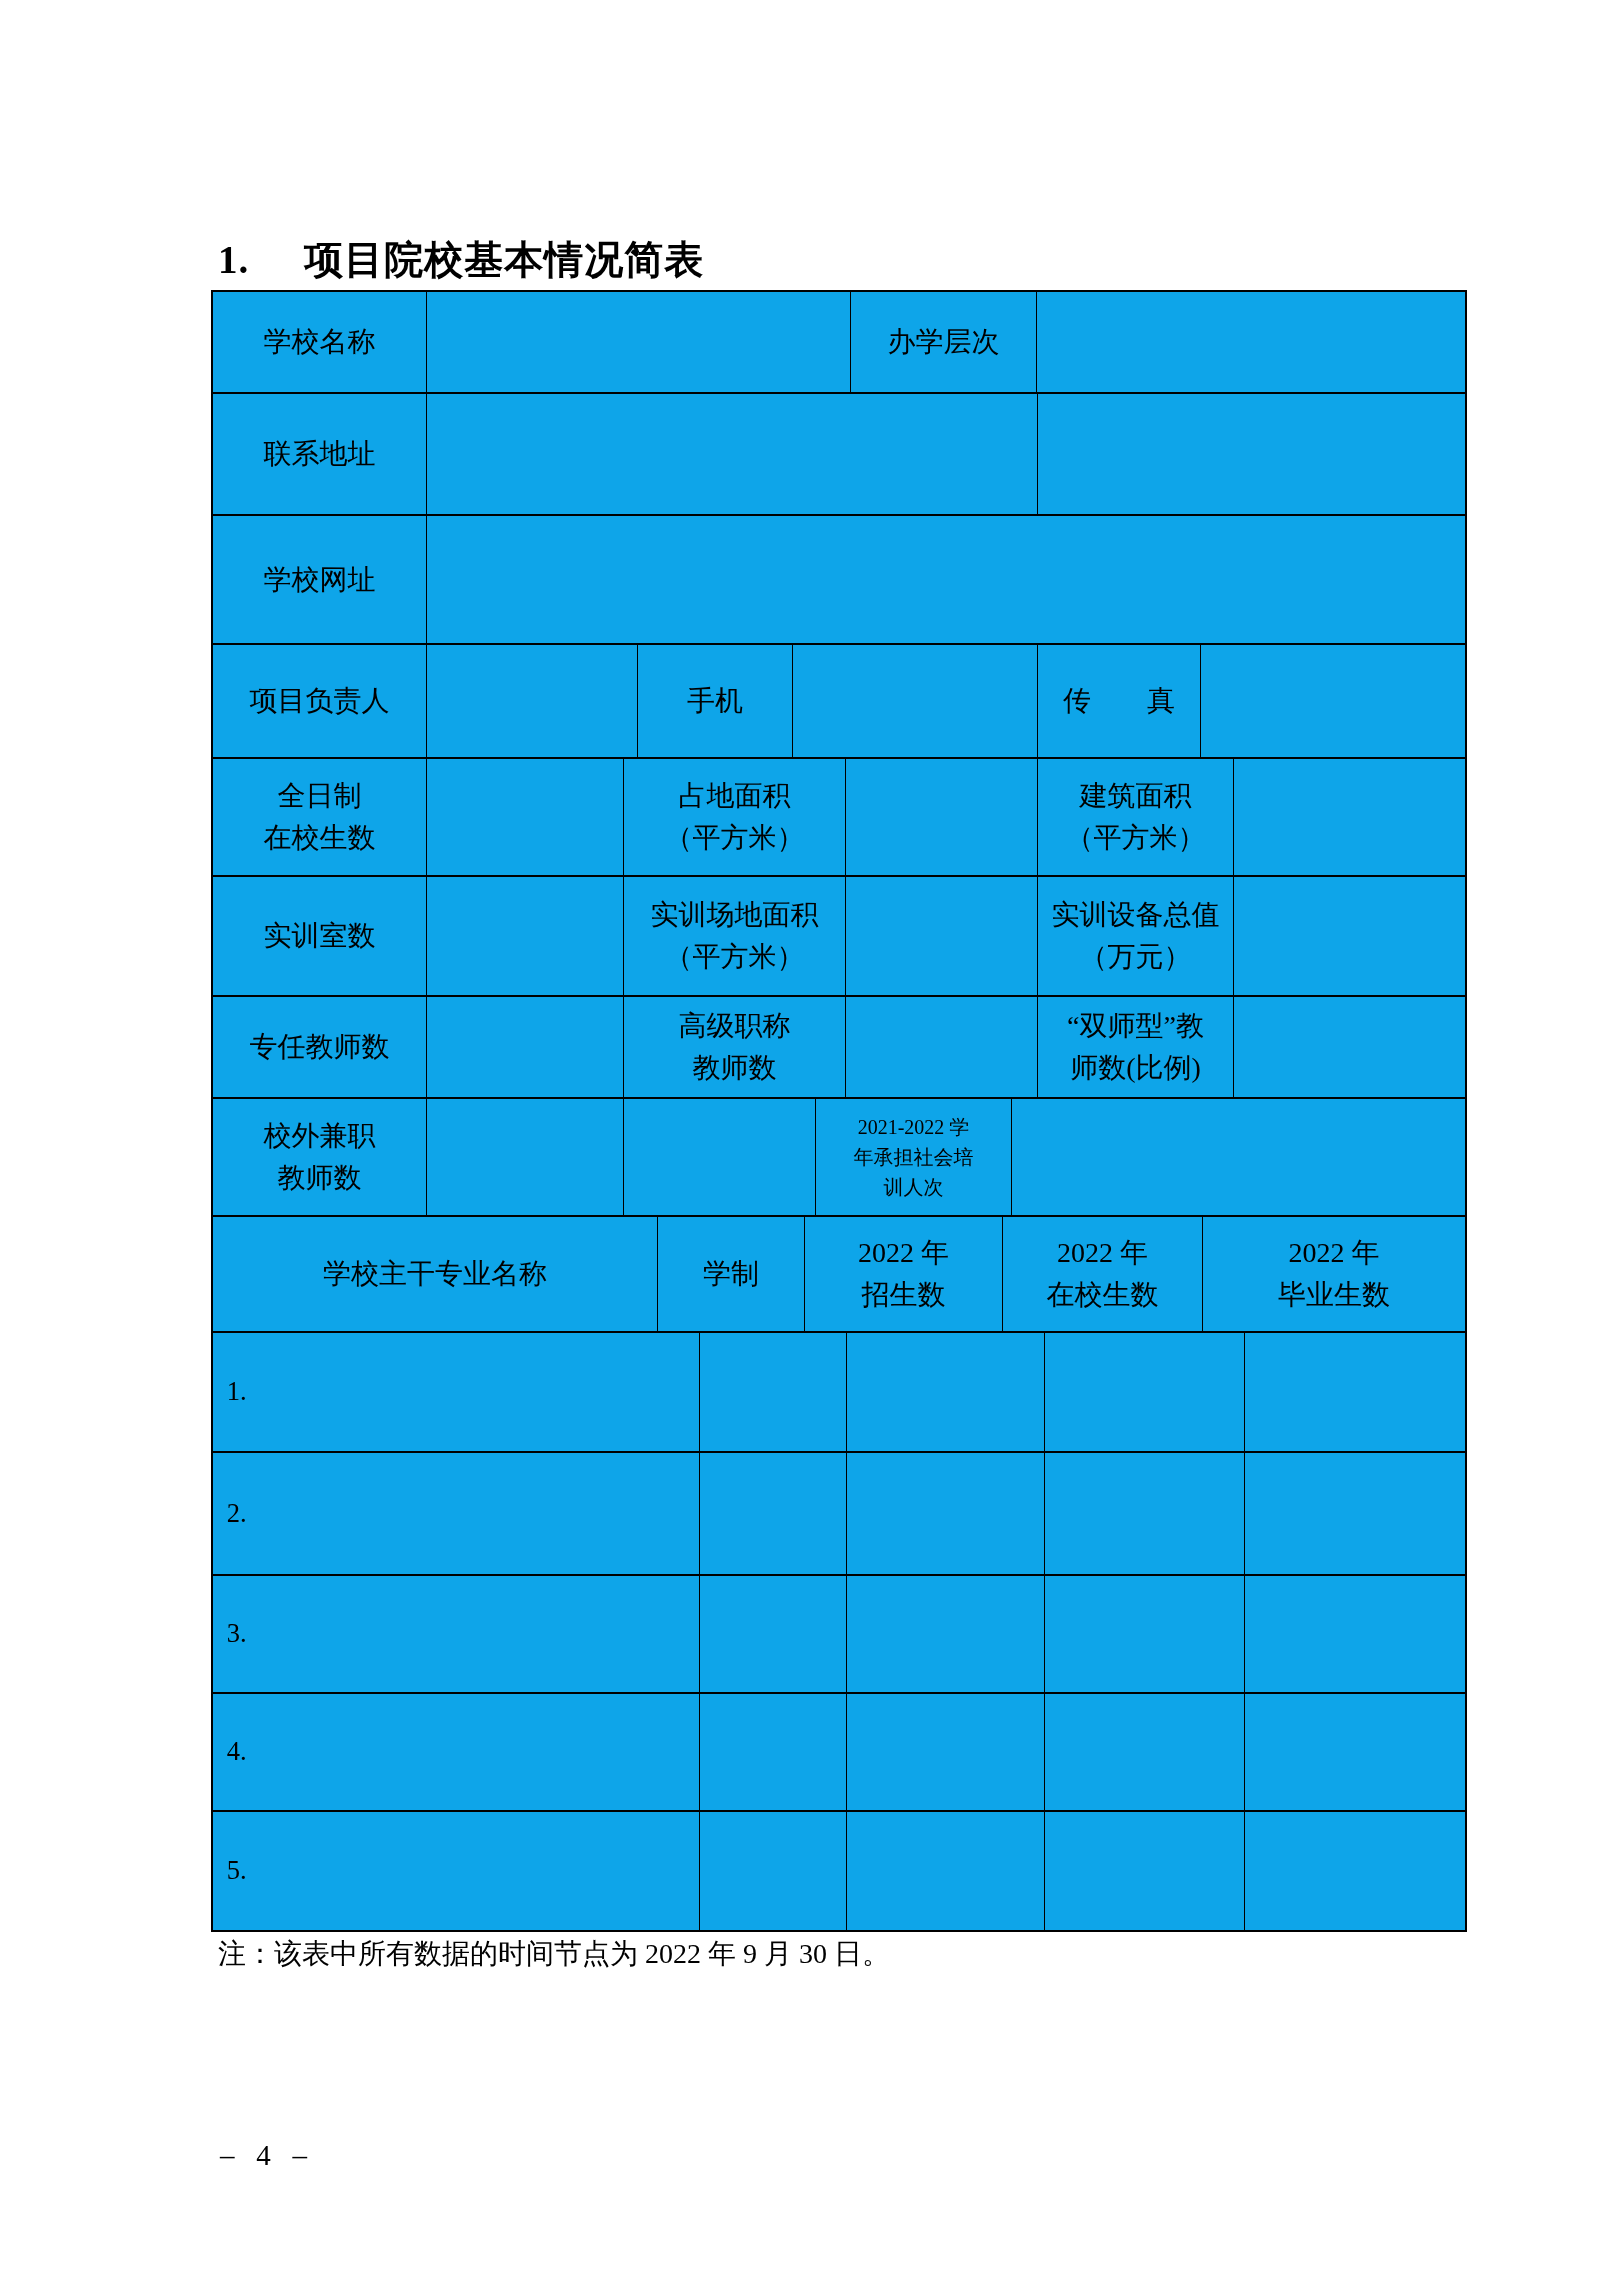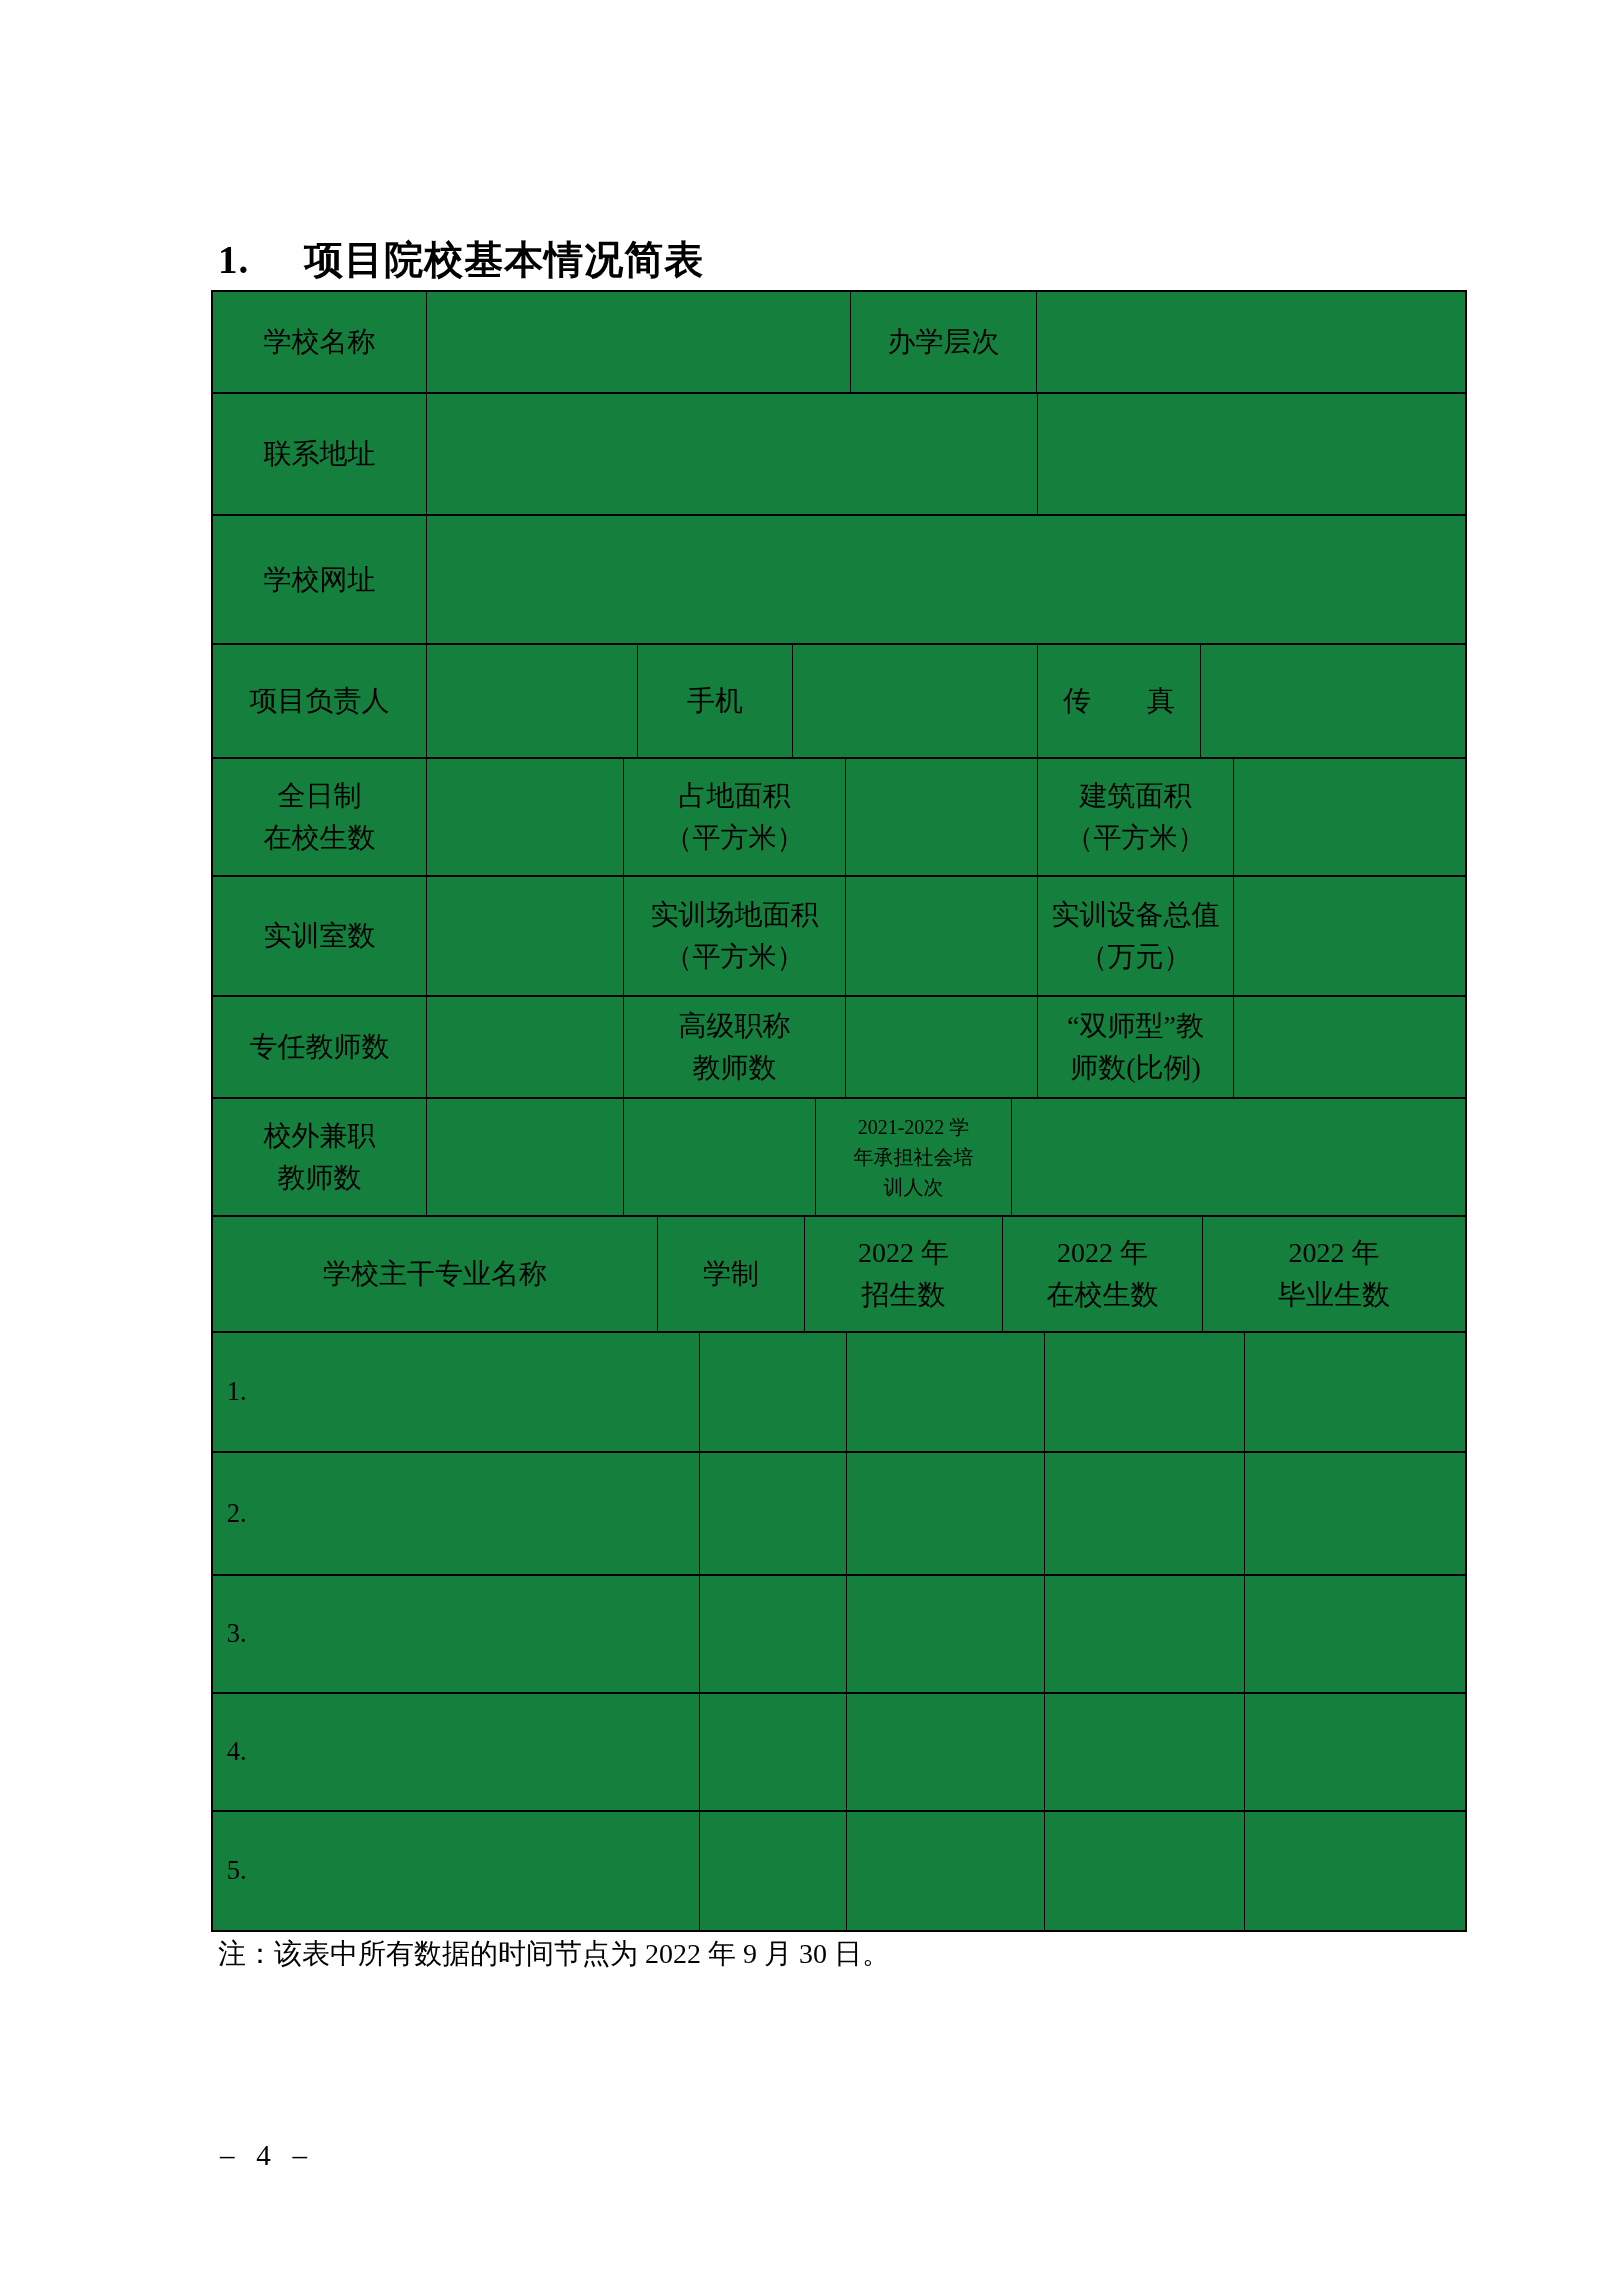--- a/index.html
+++ b/index.html
@@ -12,21 +12,21 @@
   .doc-title{
     position:absolute;left:218px;top:233px;
     font-size:39px;font-weight:bold;letter-spacing:1px;
     display:flex;align-items:baseline;white-space:nowrap;
   }
   .doc-title .num{margin-right:55px;}
   .form-table{
     position:absolute;left:211px;top:290px;width:1256px;
     border:2px solid #000;
     box-sizing:border-box;
-    background:#15803d;
+    background:#0ea5e9;
   }
   .row{
     display:flex;
     border-bottom:2px solid #000;
     box-sizing:border-box;
   }
   .row:last-child{border-bottom:none;}
   .cell{
     display:flex;align-items:center;justify-content:center;
     text-align:center;

